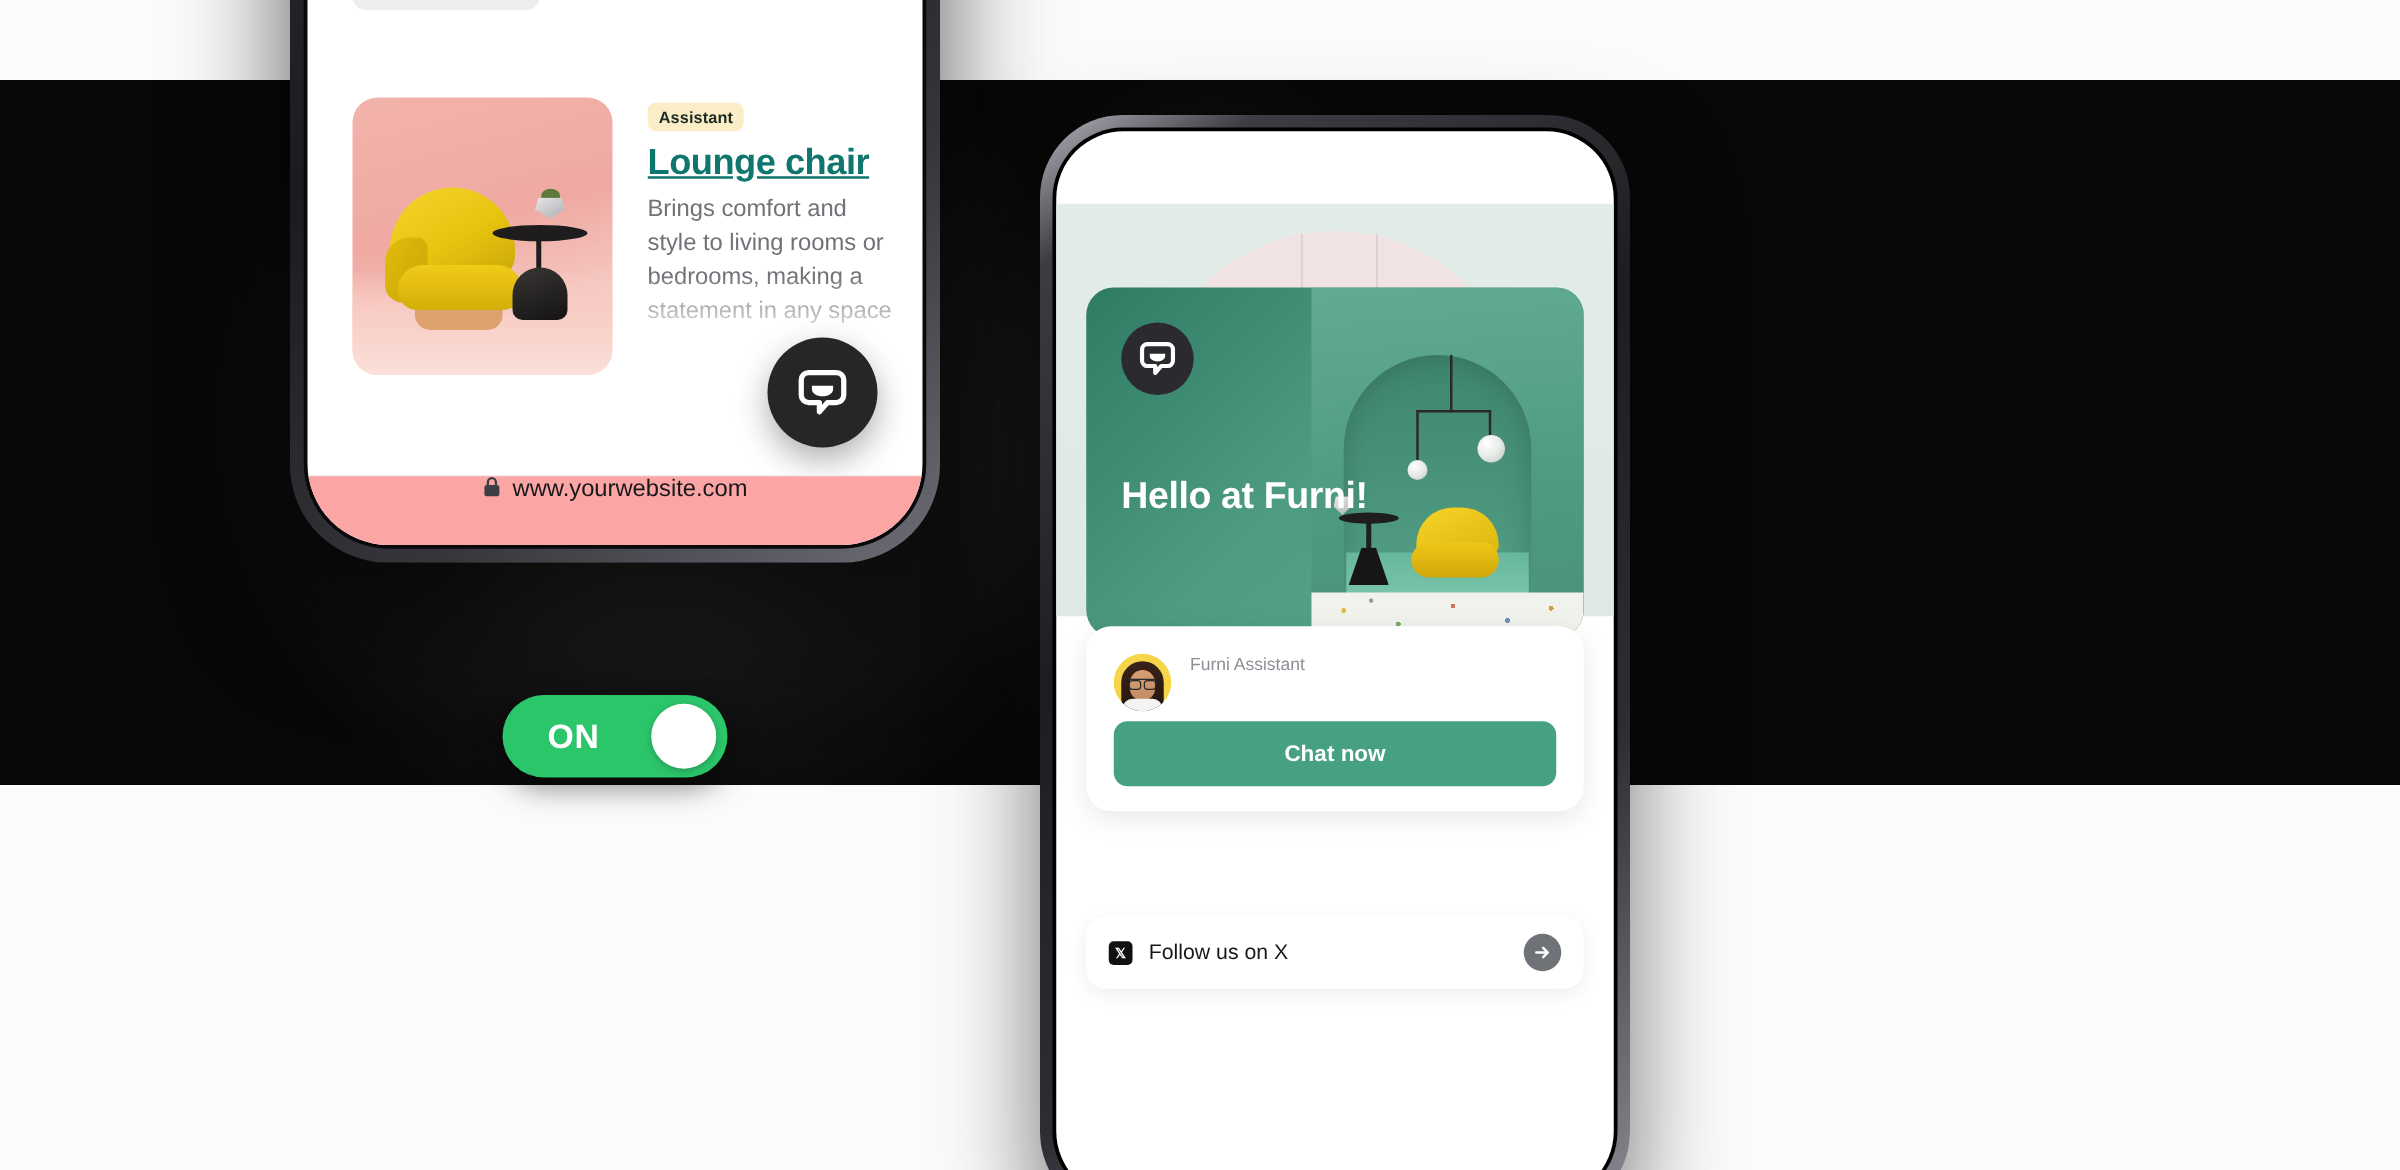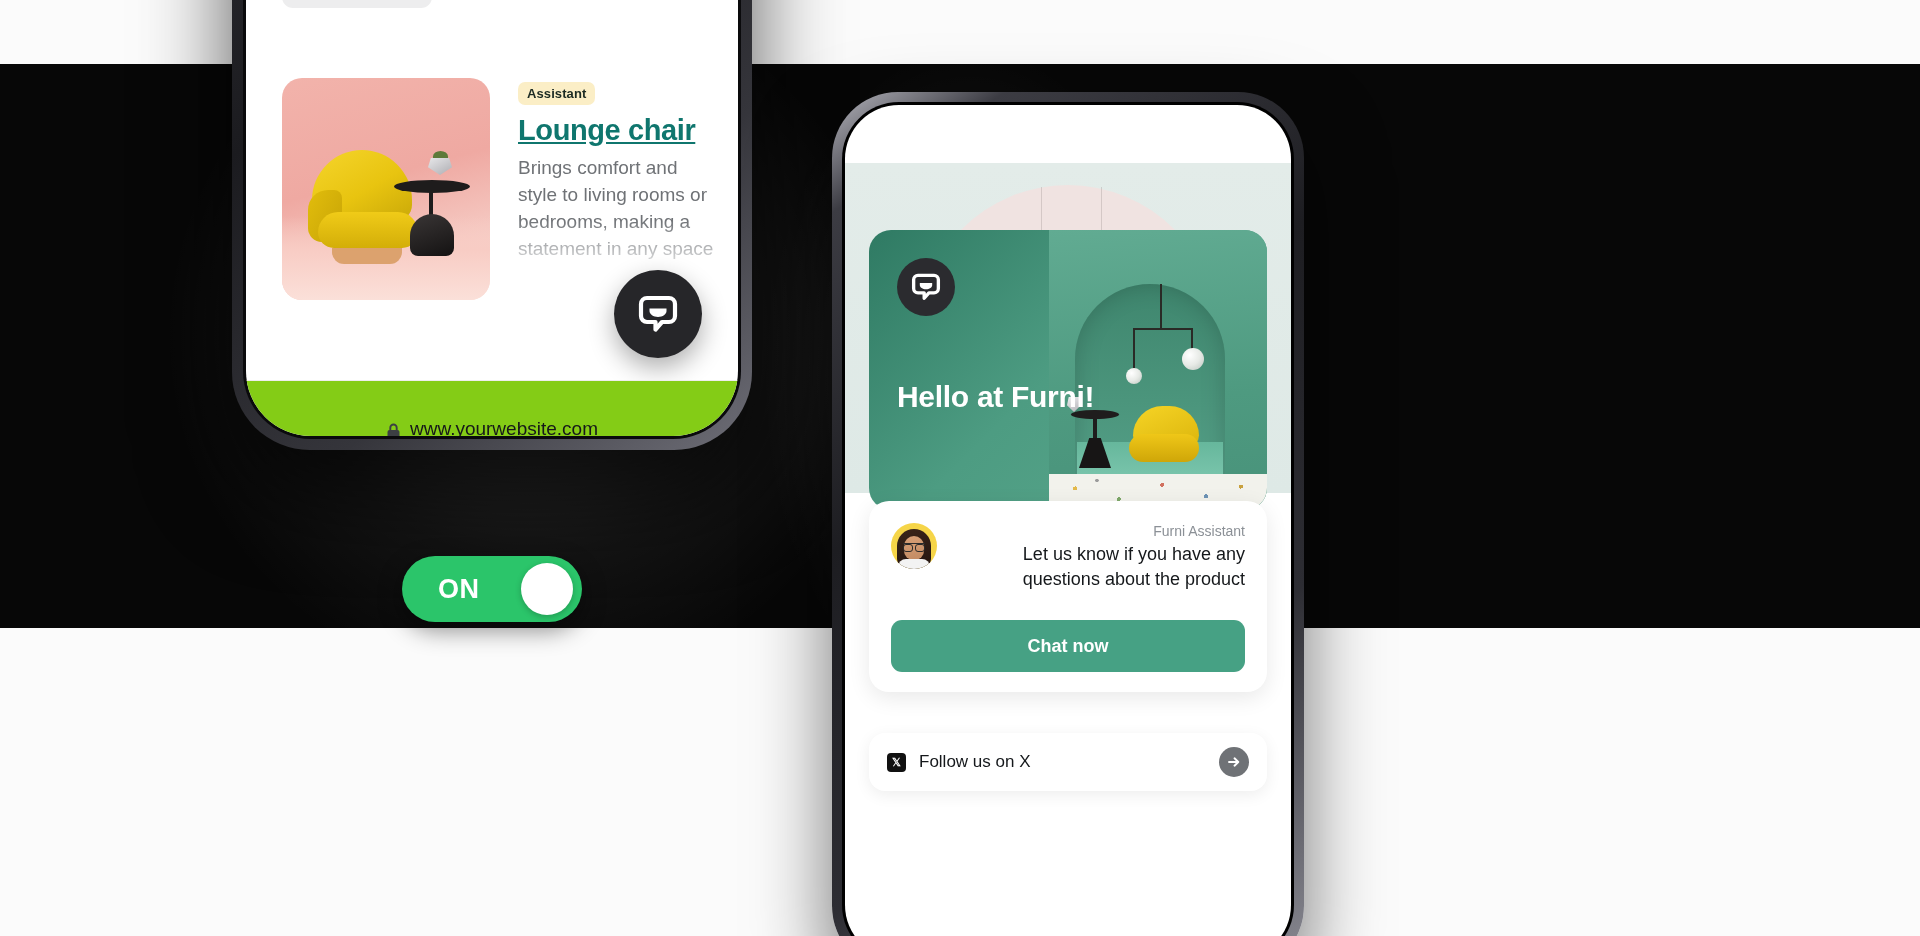--- a/index.html
+++ b/index.html
@@ -92,22 +92,22 @@
     pointer-events:none;
   }
 
   .chat-fab {
     position:absolute; right: 36px; top: 586px; width: 88px; height: 88px; border-radius:50%;
     background: #262629; display:flex; align-items:center; justify-content:center;
     box-shadow: 0 10px 26px rgba(0,0,0,0.32);
   }
   .urlbar {
     position:absolute; left:0; right:0; top: 696px; height: 60px;
-    border-top: 1px solid #ededed; background:#84cc16;
-    display:flex; align-items:flex-end; justify-content:center; gap:9px;
+    border-top: 1px solid #ededed; background:#fca5a5;
+    display:flex; align-items:flex-start; justify-content:center; gap:9px;
   }
   .urlbar .u-text { font-size: 19px; color:#16181a; }
 
   
   #on-toggle {
     position:absolute; left: 402px; top: 556px; width: 180px; height: 66px;
     border-radius: 34px; background: #2bc56a; display:flex; align-items:center;
     justify-content: space-between; padding: 0 9px 0 0;
     box-shadow: 0 8px 24px rgba(0,0,0,0.45);
   }
@@ -197,21 +197,21 @@
   .avatar .face { position:absolute; left:13px; top:13px; width:20px; height:24px; border-radius: 10px 10px 9px 9px;
     background: linear-gradient(170deg,#d8a077,#c28a62); }
   .avatar .glasses { position:absolute; left:12px; top:20px; width:22px; height:6px;
     border-top:1.6px solid #2b2b2b; }
   .avatar .glasses:before, .avatar .glasses:after { content:""; position:absolute; top:0; width:8px; height:6px;
     border:1.4px solid #2b2b2b; border-radius:3px; }
   .avatar .glasses:before { left:0; } .avatar .glasses:after { right:0; }
   .avatar .shirt { position:absolute; left:7px; bottom:0; width:32px; height:10px; background:#f3f3f3; border-radius:8px 8px 0 0; }
   .msg-name { font-size:14px; color:#8b9096; margin-bottom:3px; }
   .msg-text { font-size:18px; line-height:25px; color:#15181b; }
-  .btn-chat { margin-top: 28px; height: 52px; border-radius: 11px; background:#46a184;
+  .btn-chat { margin-top: 8px; height: 52px; border-radius: 11px; background:#46a184;
     color:#fff; font-size:18px; font-weight:700; display:flex; align-items:center; justify-content:center;
     border:none; width:100%; cursor:pointer; font-family:"Liberation Sans", sans-serif; }
 
   .linkcard { background:#fff; border-radius:16px; padding: 0 18px; height: 58px;
     display:flex; align-items:center; gap:13px; box-shadow: 0 4px 16px rgba(0,0,0,0.07); }
   .linkcard.r1 { top: 628px; }
   .linkcard.r2 { top: 695px; opacity: .38; }
   .link-label { font-size:17px; color:#15181b; flex:1; }
   .xbadge { width:19px; height:19px; border-radius:4px; background:#111; color:#fff;
     font-size:11px; font-weight:700; display:flex; align-items:center; justify-content:center; }
@@ -345,21 +345,20 @@
         <div class="panel msgcard">
           <div class="msg-top">
             <div class="avatar">
               <div class="hair"></div>
                 <div class="face"></div>
                 <div class="shirt"></div>
                 <div class="glasses"></div>
             </div>
             <div>
               <div class="msg-name">Furni Assistant</div>
-              <div class="msg-text">Let us know if you have any questions about the product</div>
             </div>
           </div>
           <button class="btn-chat">Chat now</button>
         </div>
 
         <div class="panel linkcard r1">
           <span class="xbadge">𝕏</span>
           <span class="link-label">Follow us on X</span>
           <span class="arrow-circ">
             <svg width="16" height="16" viewBox="0 0 16 16">

